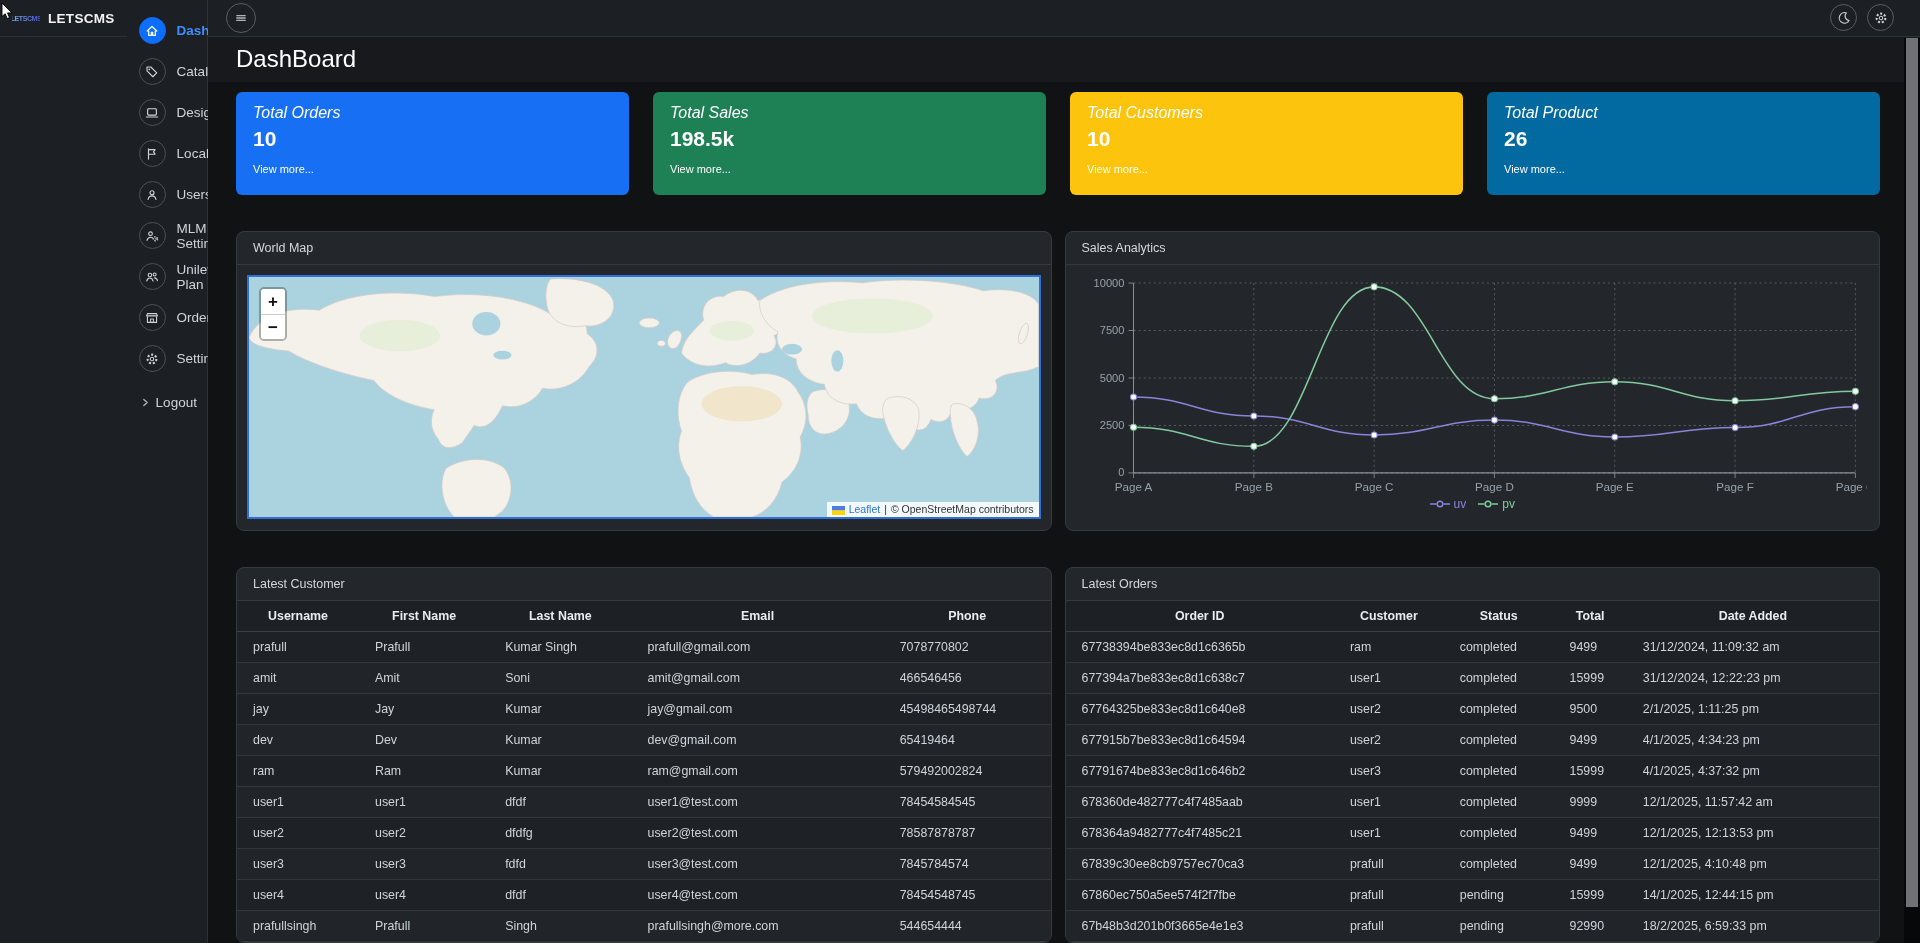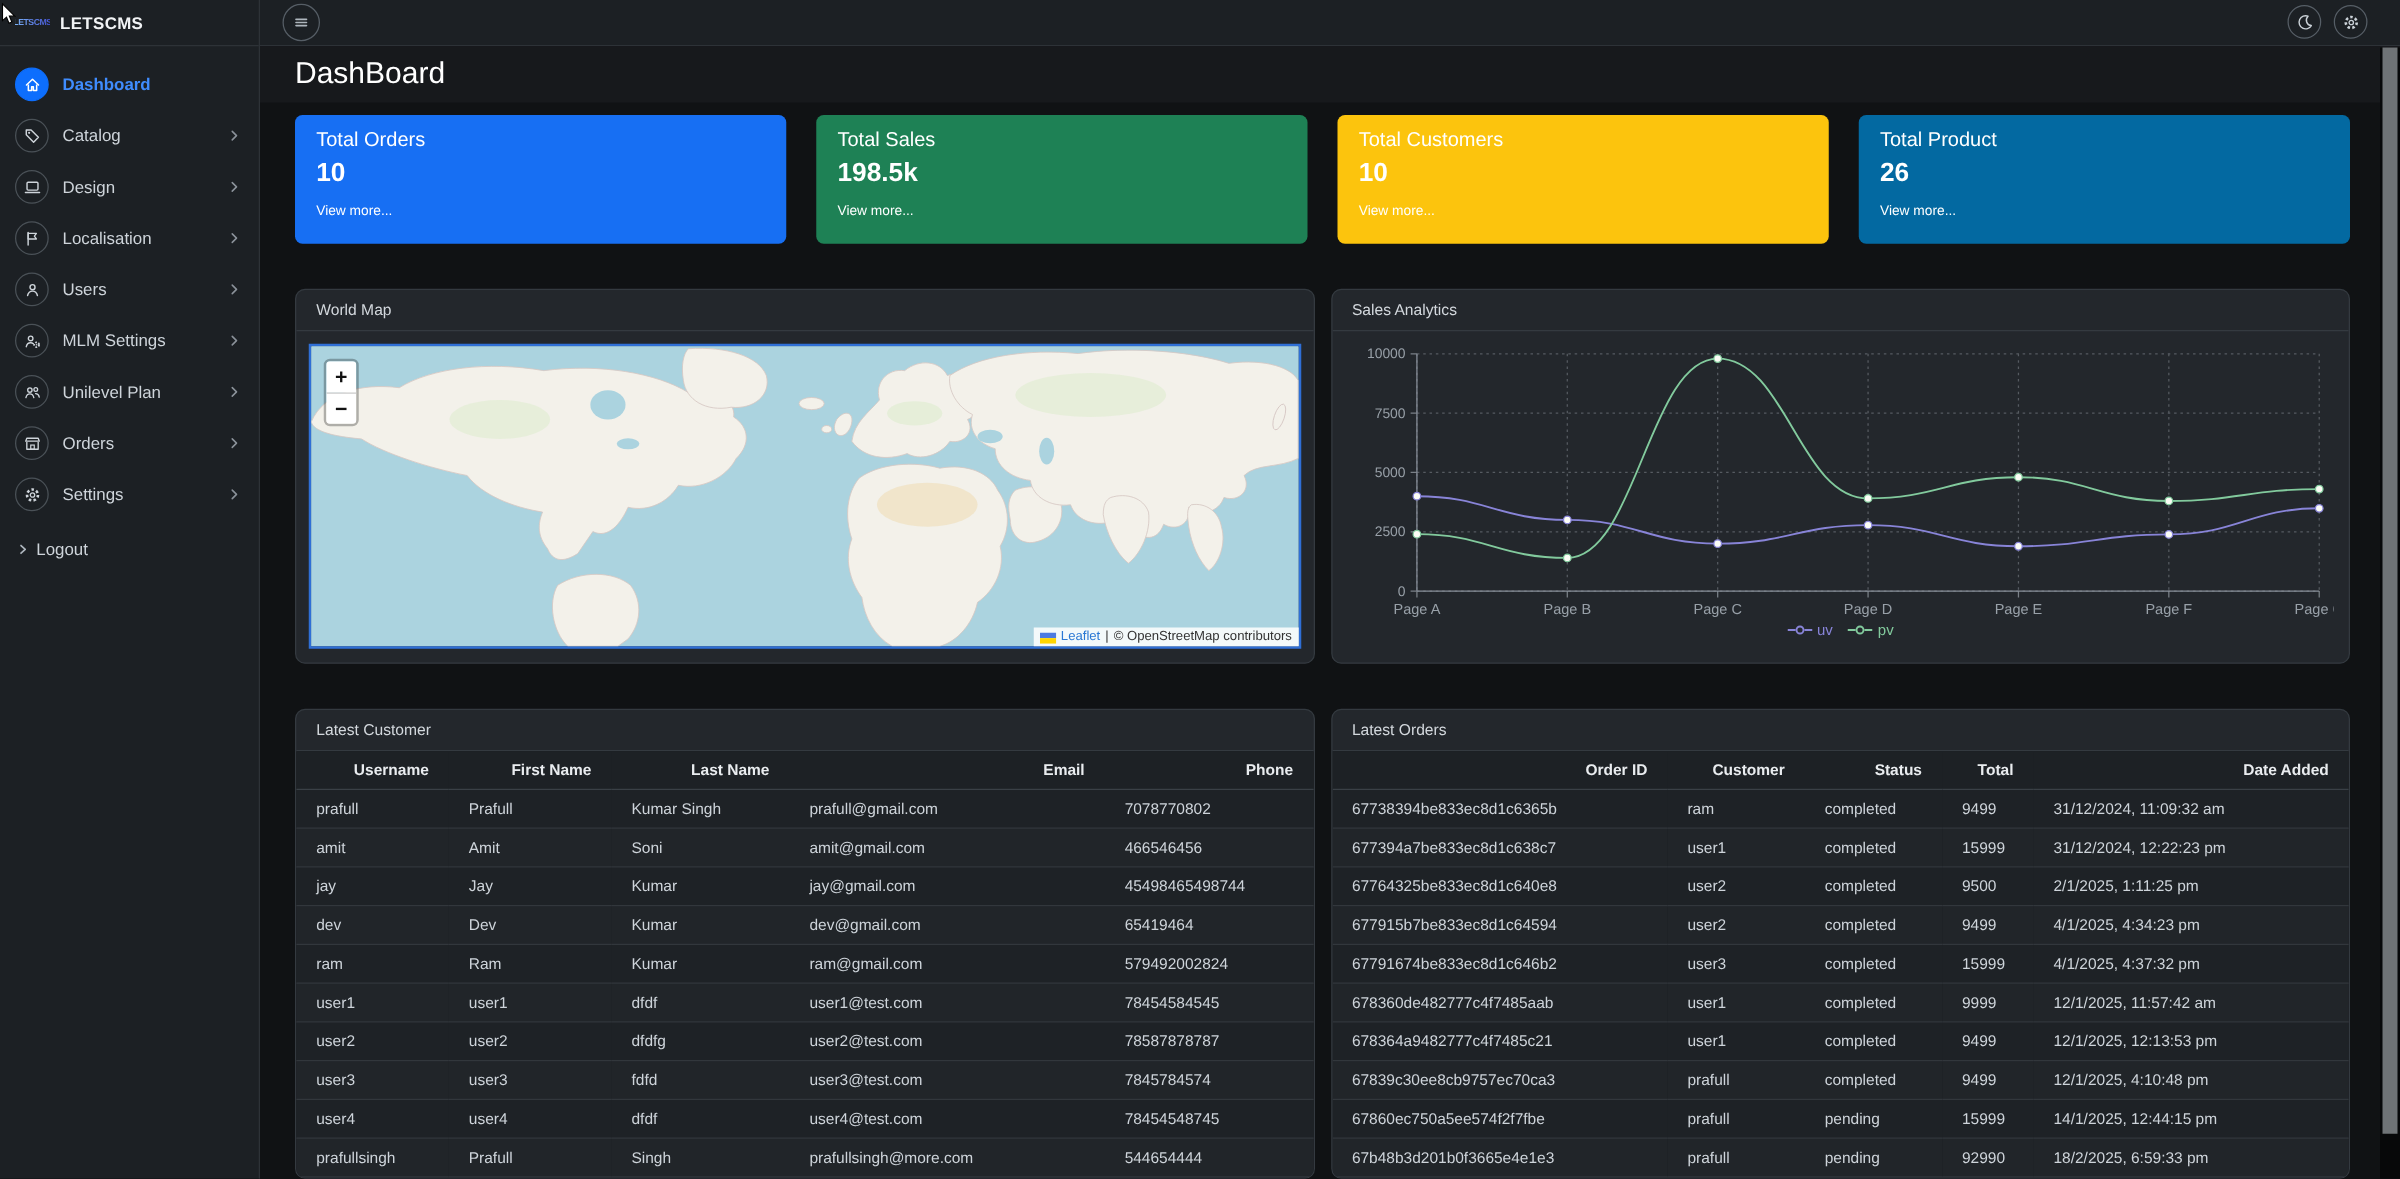--- a/index.html
+++ b/index.html
@@ -2,21 +2,21 @@
 <html><head>
 <meta charset="utf-8">
 <style>
   * { margin:0; padding:0; box-sizing:border-box; }
   html,body { width:1920px; height:943px; overflow:hidden; }
   body { background:#101214; color:#dee2e6; font-family:"Liberation Sans", sans-serif; position:relative; }
 
   .app { display:flex; height:100%; }
 
   
-  .sidebar { width:208px; min-width:208px; background:#1c2024; border-right:1px solid #2d3237; display:flex; flex-direction:column; }
+  .sidebar { width:208px; min-width:208px; background:#1c2024; border-right:1px solid #2d3237; display:flex; flex-direction:row; }
   .sidebar-header { height:37px; display:flex; align-items:center; gap:8px; padding:0 12px; border-bottom:1px solid #2d3237; }
   .logo-mark { width:28px; height:16px; background:#15171a; display:flex; align-items:center; justify-content:center;
                font-size:7px; font-weight:800; letter-spacing:-0.4px;
                background-image:linear-gradient(90deg,#7ab1f5,#4656d8); -webkit-background-clip:text; background-clip:text; color:transparent; }
   .brand { font-weight:700; font-size:13.5px; color:#f1f3f5; letter-spacing:.3px; }
   .nav { padding:10px 10px 0 12px; }
   .nav-item { display:flex; align-items:center; gap:11px; height:41px; color:#ced4da; font-size:13.5px; cursor:pointer; }
   .nav-icon { width:27px; height:27px; min-width:27px; border:1px solid #4a5157; border-radius:50%; display:flex; align-items:center; justify-content:center; color:#ced4da; }
   .nav-icon svg { width:14px; height:14px; }
   .nav-chevron { margin-left:auto; color:#8a9199; display:flex; margin-right:4px; }
@@ -32,21 +32,21 @@
   .topbar { height:37px; background:#1c2024; border-bottom:1px solid #2d3237; display:flex; align-items:center; padding:0 26px 0 18px; }
   .icon-btn { width:27px; height:27px; border:1px solid #565e66; border-radius:50%; display:flex; align-items:center; justify-content:center; color:#cbd2d8; cursor:pointer; background:transparent; }
   .icon-btn svg { width:14px; height:14px; }
   .topbar-right { margin-left:auto; display:flex; gap:10px; }
 
   .page-heading { height:46px; background:#17191c; display:flex; align-items:center; padding:0 28px; font-size:24px; font-weight:500; color:#fff; }
 
   .content { padding:10px 40px 0 28px; }
   .cards { display:flex; gap:24px; }
   .card { flex:1; border-radius:6px; padding:12px 17px 10px; color:#fff; height:103px; }
-  .card-title { font-size:16px; font-weight:500; }
+  .card-title { font-size:16px; font-weight:500;font-style:italic; }
   .card-value { font-size:21px; font-weight:700; margin-top:5px; }
   .card-link { font-size:11px; margin-top:12px; cursor:pointer; }
 
   .grid-row { display:flex; gap:13px; margin-top:36px; align-items:flex-start; }
   .panel { background:#23272c; border:1px solid #343a40; border-radius:8px; flex:1; min-width:0; overflow:hidden; }
   .panel.fixed { height:300px; }
   .panel-header { padding:9px 16px; font-size:12.5px; color:#d3d8dd; border-bottom:1px solid #343a40; }
 
   
   .map-body { padding:12px; }
@@ -60,21 +60,21 @@
 
   
   .chart-body { padding:10px 12px 0; }
   .chart-svg { display:block; width:100%; height:auto; font-family:"Liberation Sans", sans-serif; }
   .chart-legend { display:flex; justify-content:center; gap:12px; margin-top:-2px; font-size:12px; }
   .legend-item { display:inline-flex; align-items:center; gap:4px; cursor:pointer; }
 
   
   .table-wrap { background:#1d2125; }
   table.data { width:100%; border-collapse:collapse; font-size:12.4px; table-layout:fixed; }
-  table.data th { text-align:right; font-weight:700; color:#e9ecef; padding:8px 16px; border-bottom:1px solid #3a4046; background:#1d2125; }
+  table.data th { text-align:center; font-weight:700; color:#e9ecef; padding:8px 16px; border-bottom:1px solid #3a4046; background:#1d2125; }
   table.data td { padding:8px 16px; color:#ced4da; border-bottom:1px solid #32373c; background:#1e2226; overflow:hidden; white-space:nowrap; text-overflow:ellipsis; }
   table.data tbody tr:nth-child(even) td { background:#212529; }
   .customer-table th:nth-child(1){width:15%} .customer-table th:nth-child(2){width:16%}
   .customer-table th:nth-child(3){width:17.5%} .customer-table th:nth-child(4){width:31%}
   .customer-table th:nth-child(5){width:20.5%}
   .orders-table th:nth-child(1){width:33%} .orders-table th:nth-child(2){width:13.5%}
   .orders-table th:nth-child(3){width:13.5%} .orders-table th:nth-child(4){width:9%}
   .orders-table th:nth-child(5){width:31%}
 
   

